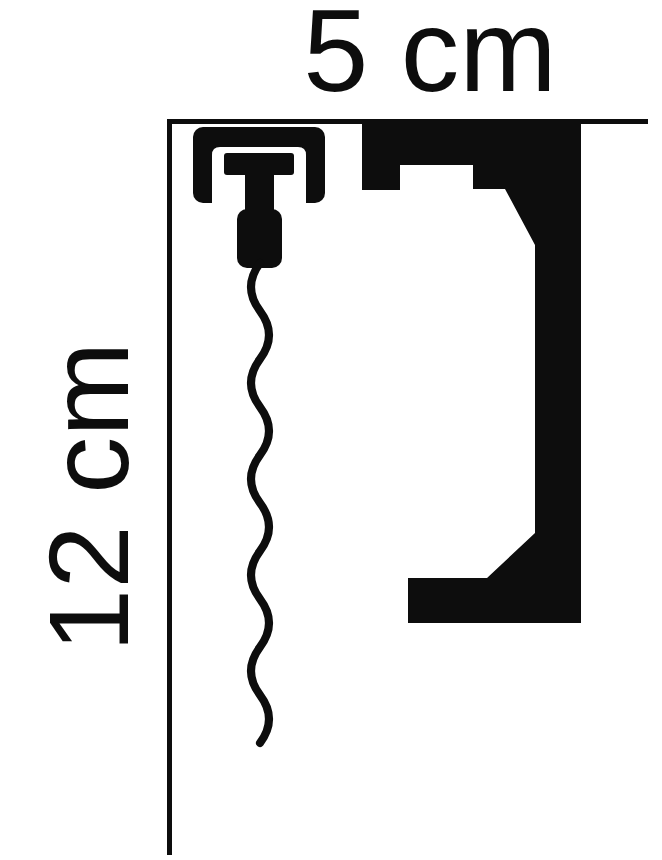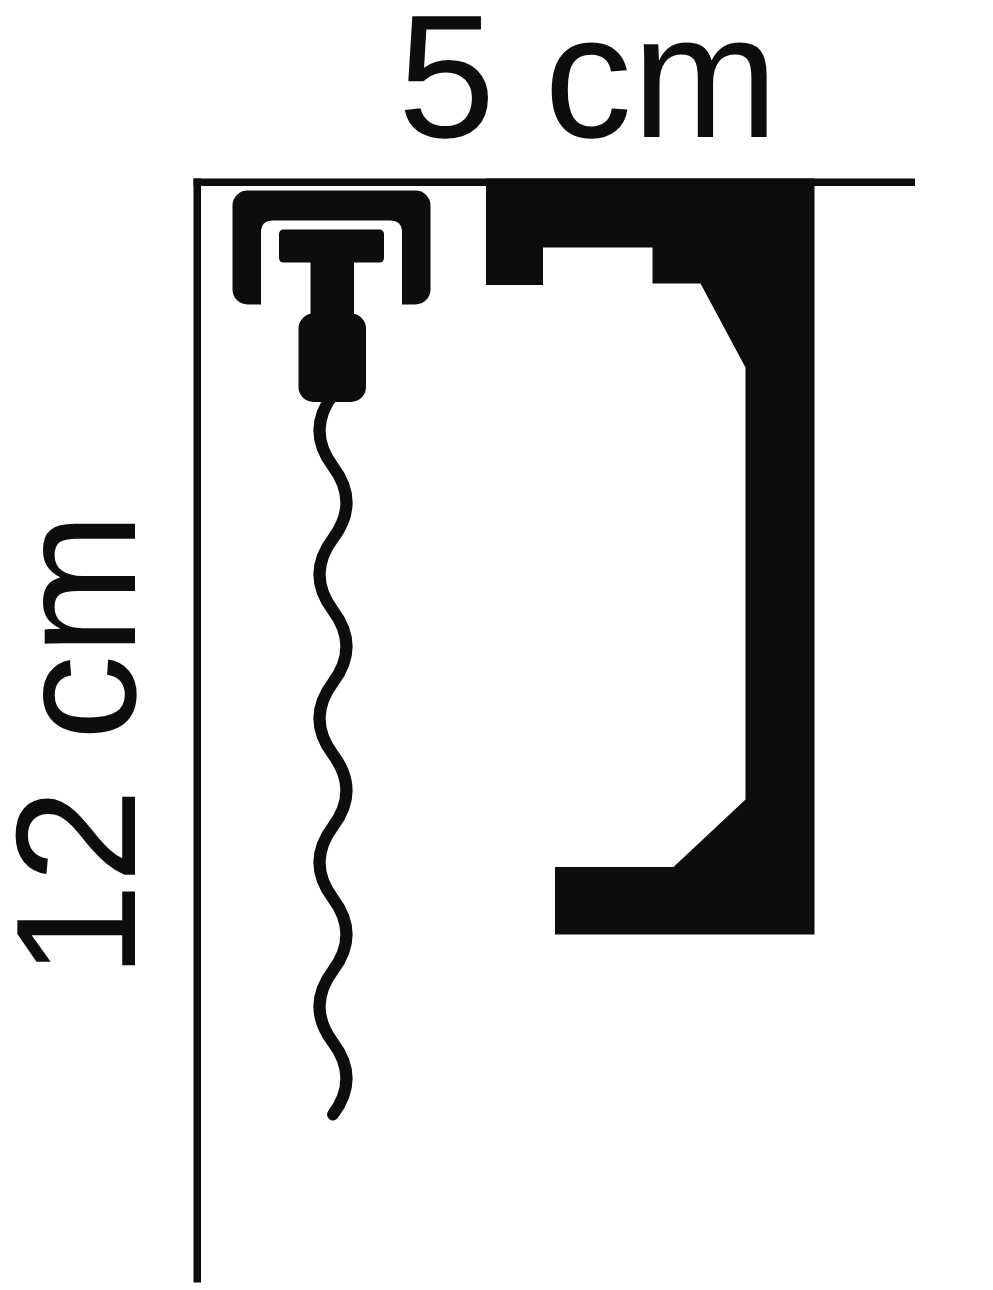--- a/index.html
+++ b/index.html
@@ -7,20 +7,21 @@
     padding: 0;
     background: #ffffff;
   }
   .stage {
     position: relative;
     width: 610px;
     height: 860px;
     background: #ffffff;
     overflow: hidden;
     font-family: "Liberation Sans", sans-serif;
+    margin-left: 38px;
   }
   .stage svg {
     position: absolute;
     inset: 0;
     display: block;
   }
   .dim-label {
     font-family: "Liberation Sans", sans-serif;
     font-weight: 400;
     letter-spacing: 0px;

